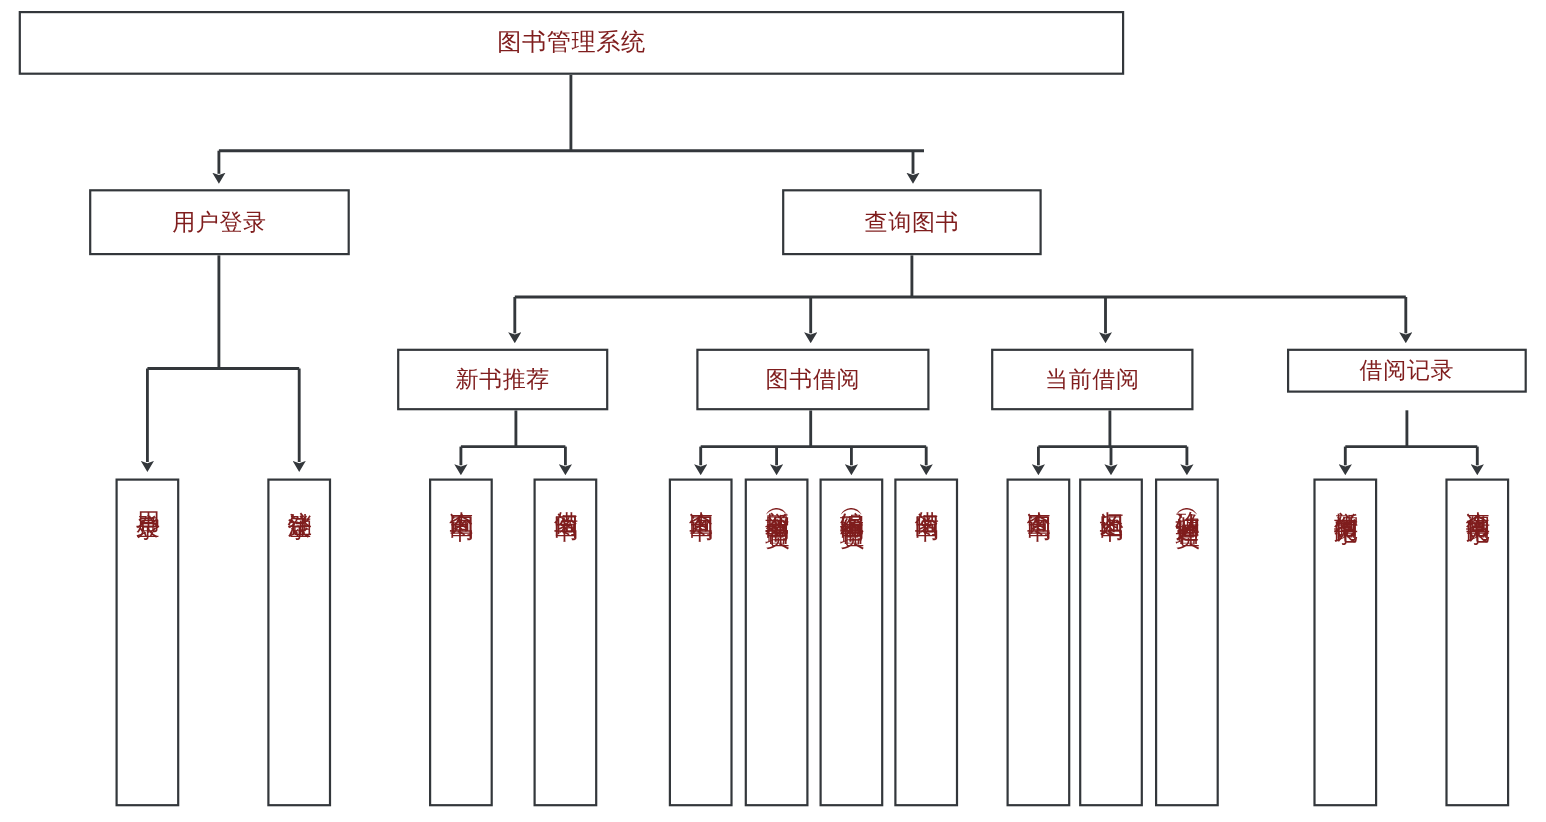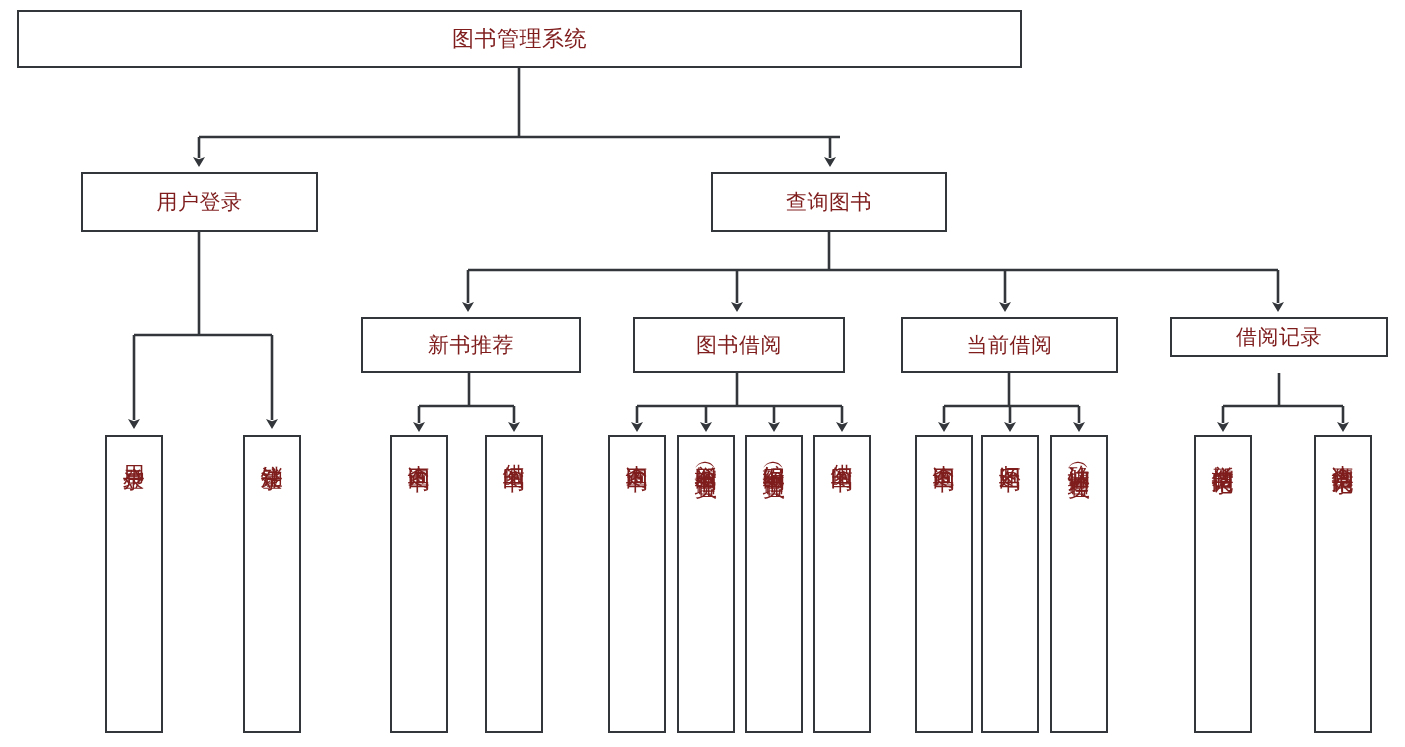--- a/index.html
+++ b/index.html
@@ -129,27 +129,27 @@
     <span class="lbl">图书管理系统</span>
   </div>
 
   <div class="node h" style="left:81px; top:172px; width:237px; height:60px;">
     <span class="lbl">用户登录</span>
   </div>
   <div class="node h" style="left:711px; top:172px; width:236px; height:60px;">
     <span class="lbl">查询图书</span>
   </div>
 
-  <div class="node h" style="left:361px; top:317px; width:220px; height:56px;">
+  <div class="node h" style="left:361px; top:317px; width:192px; height:56px;">
     <span class="lbl">新书推荐</span>
   </div>
   <div class="node h" style="left:633px; top:317px; width:212px; height:56px;">
     <span class="lbl">图书借阅</span>
   </div>
-  <div class="node h" style="left:901px; top:317px; width:217px; height:56px;">
+  <div class="node h" style="left:901px; top:317px; width:184px; height:56px;">
     <span class="lbl">当前借阅</span>
   </div>
   <div class="node h" style="left:1170px; top:317px; width:218px; height:40px;">
     <span class="lbl">借阅记录</span>
   </div>
 
   <div class="node v" style="left:105px; top:435px; width:58px; height:298px;">
     <span class="lbl">用户登录</span>
   </div>
   <div class="node v" style="left:243px; top:435px; width:58px; height:298px;">

